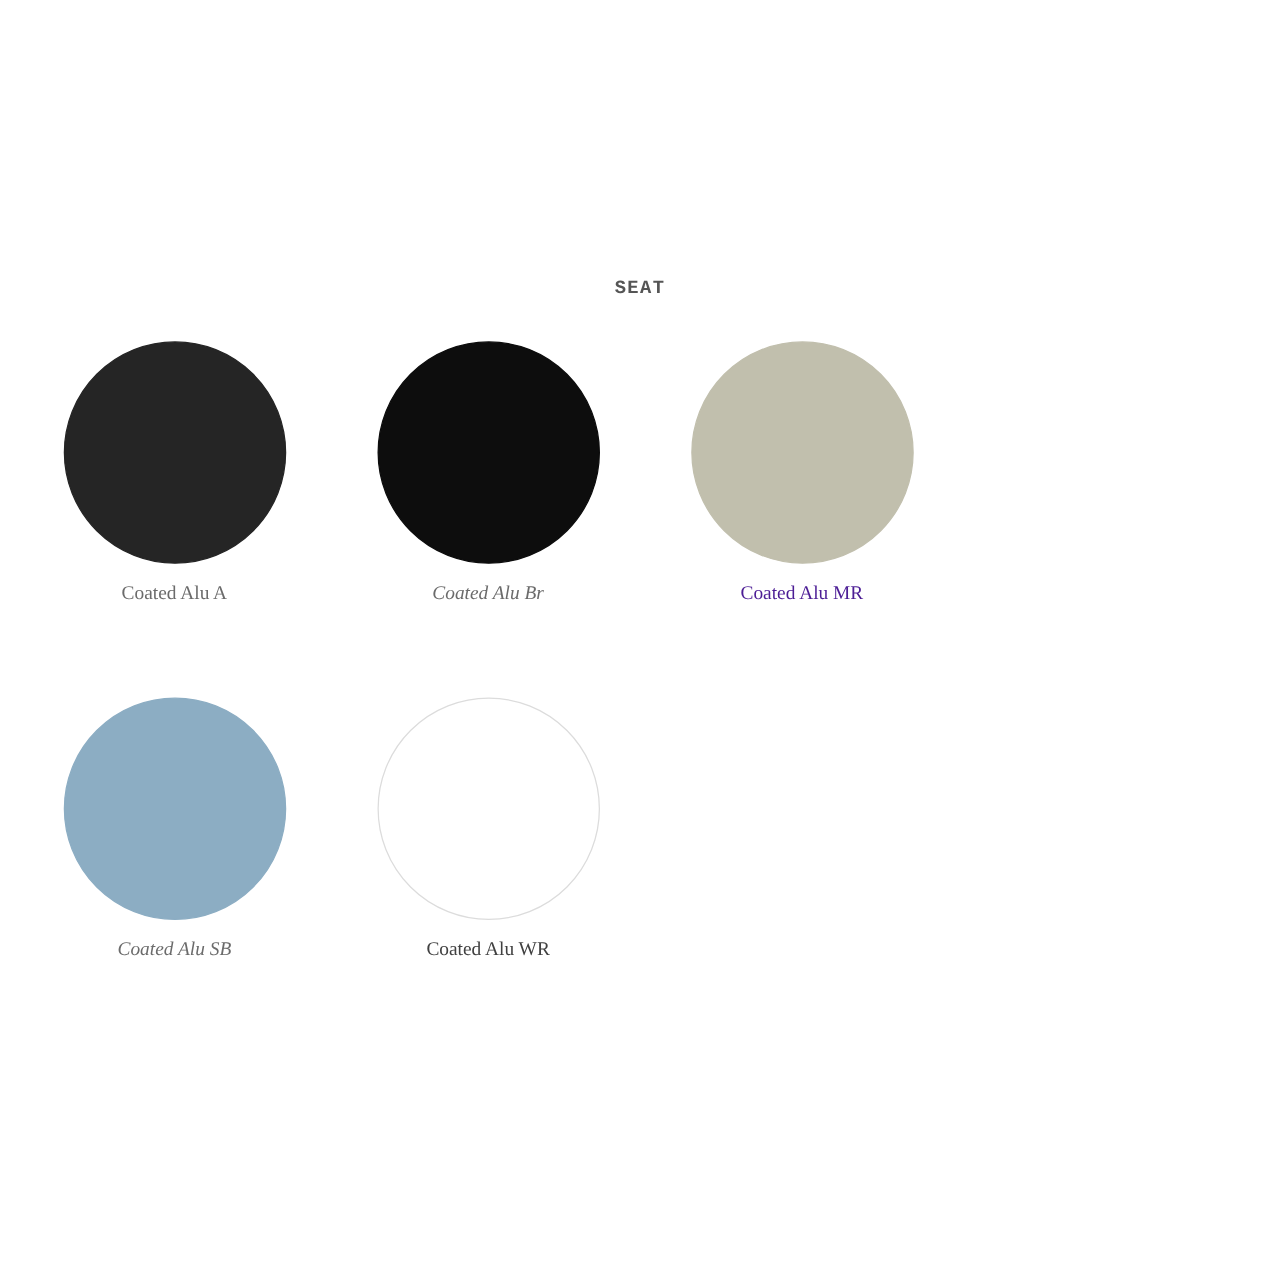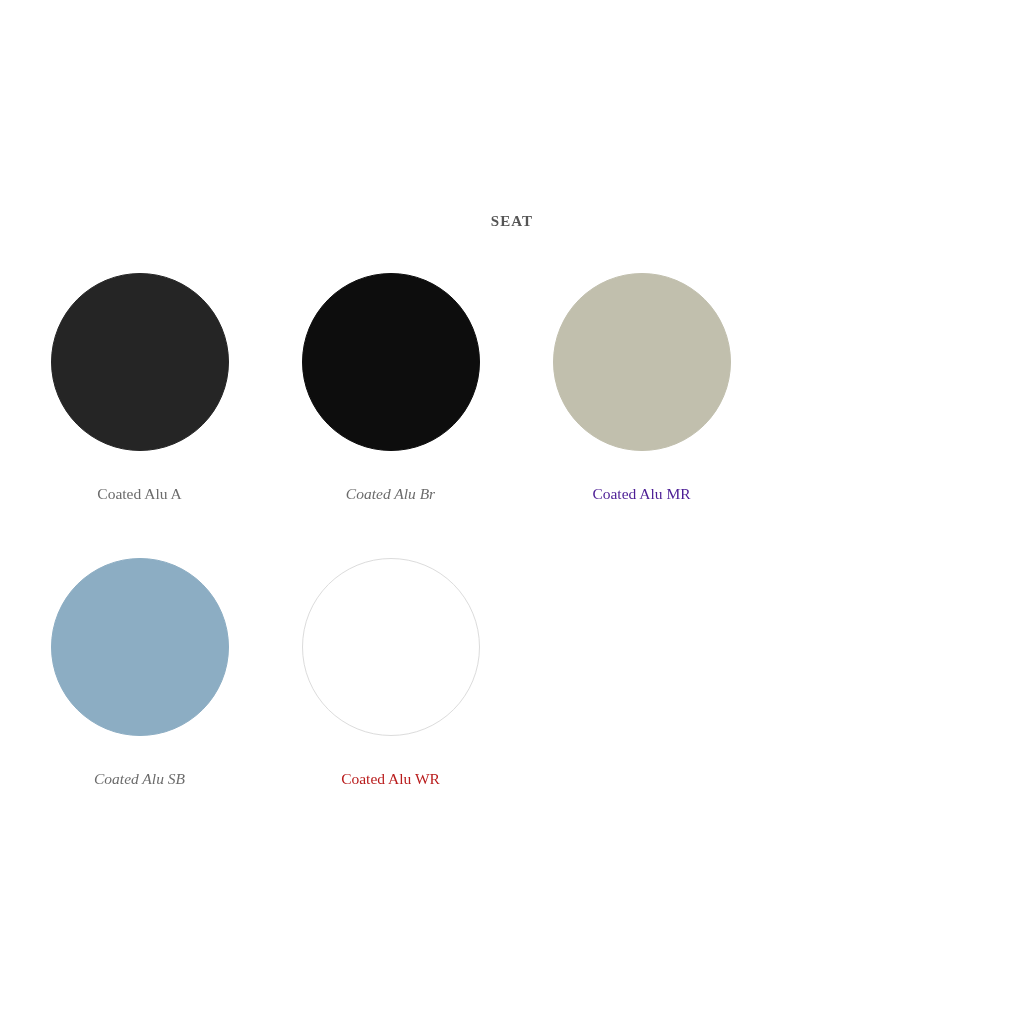--- a/index.html
+++ b/index.html
@@ -16,25 +16,25 @@
 
   .board {
     position: relative;
     width: 1024px;
     height: 1024px;
     background: #ffffff;
   }
 
   .section-title {
     position: absolute;
-    top: 211px;
+    top: 221px;
     left: 0;
     width: 1024px;
     text-align: center;
-    font-family: Liberation Serif, serif;
+    font-family: Liberation Mono, monospace;
     font-size: 15px;
     font-weight: bold;
     letter-spacing: 1.1px;
     color: #555555;
     line-height: 20px;
     white-space: nowrap;
   }
 
   .swatch-grid {
     position: absolute;
@@ -61,21 +61,21 @@
   .swatch-disc {
     width: 178px;
     height: 178px;
     border-radius: 50%;
     box-sizing: border-box;
     background: #cccccc;
     flex: 0 0 auto;
   }
 
   .swatch-label {
-    margin-top: 33px;
+    margin-top: 14px;
     font-family: "Liberation Serif", "DejaVu Serif", serif;
     font-size: 15.5px;
     line-height: 20px;
     color: #6b6b6b;
     text-align: center;
     white-space: nowrap;
   }
 </style>
 </head>
 <body style="background: rgb(255, 255, 255);">
@@ -107,21 +107,21 @@
       <div class="swatch-label" style="color: rgb(107, 107, 107);"></div>
     </div>
 
     <div class="swatch-cell">
       <div class="swatch-disc" style="background: rgb(140, 173, 195); border: 1px solid rgb(140, 173, 195);"></div>
       <div class="swatch-label" style="color: rgb(107, 107, 107); font-style: italic;">Coated Alu SB</div>
     </div>
 
     <div class="swatch-cell">
       <div class="swatch-disc" style="background: rgb(255, 255, 255); border: 1px solid rgb(220, 220, 220);"></div>
-      <div class="swatch-label" style="color: #b91c1c;">Coated Alu WR</div>
+      <div class="swatch-label" style="color: #404040;">Coated Alu WR</div>
     </div>
 
     <div class="swatch-cell is-empty">
       <div class="swatch-disc"></div>
       <div class="swatch-label" style="color: rgb(107, 107, 107);"></div>
     </div>
 
   </div>
 </div>
 

